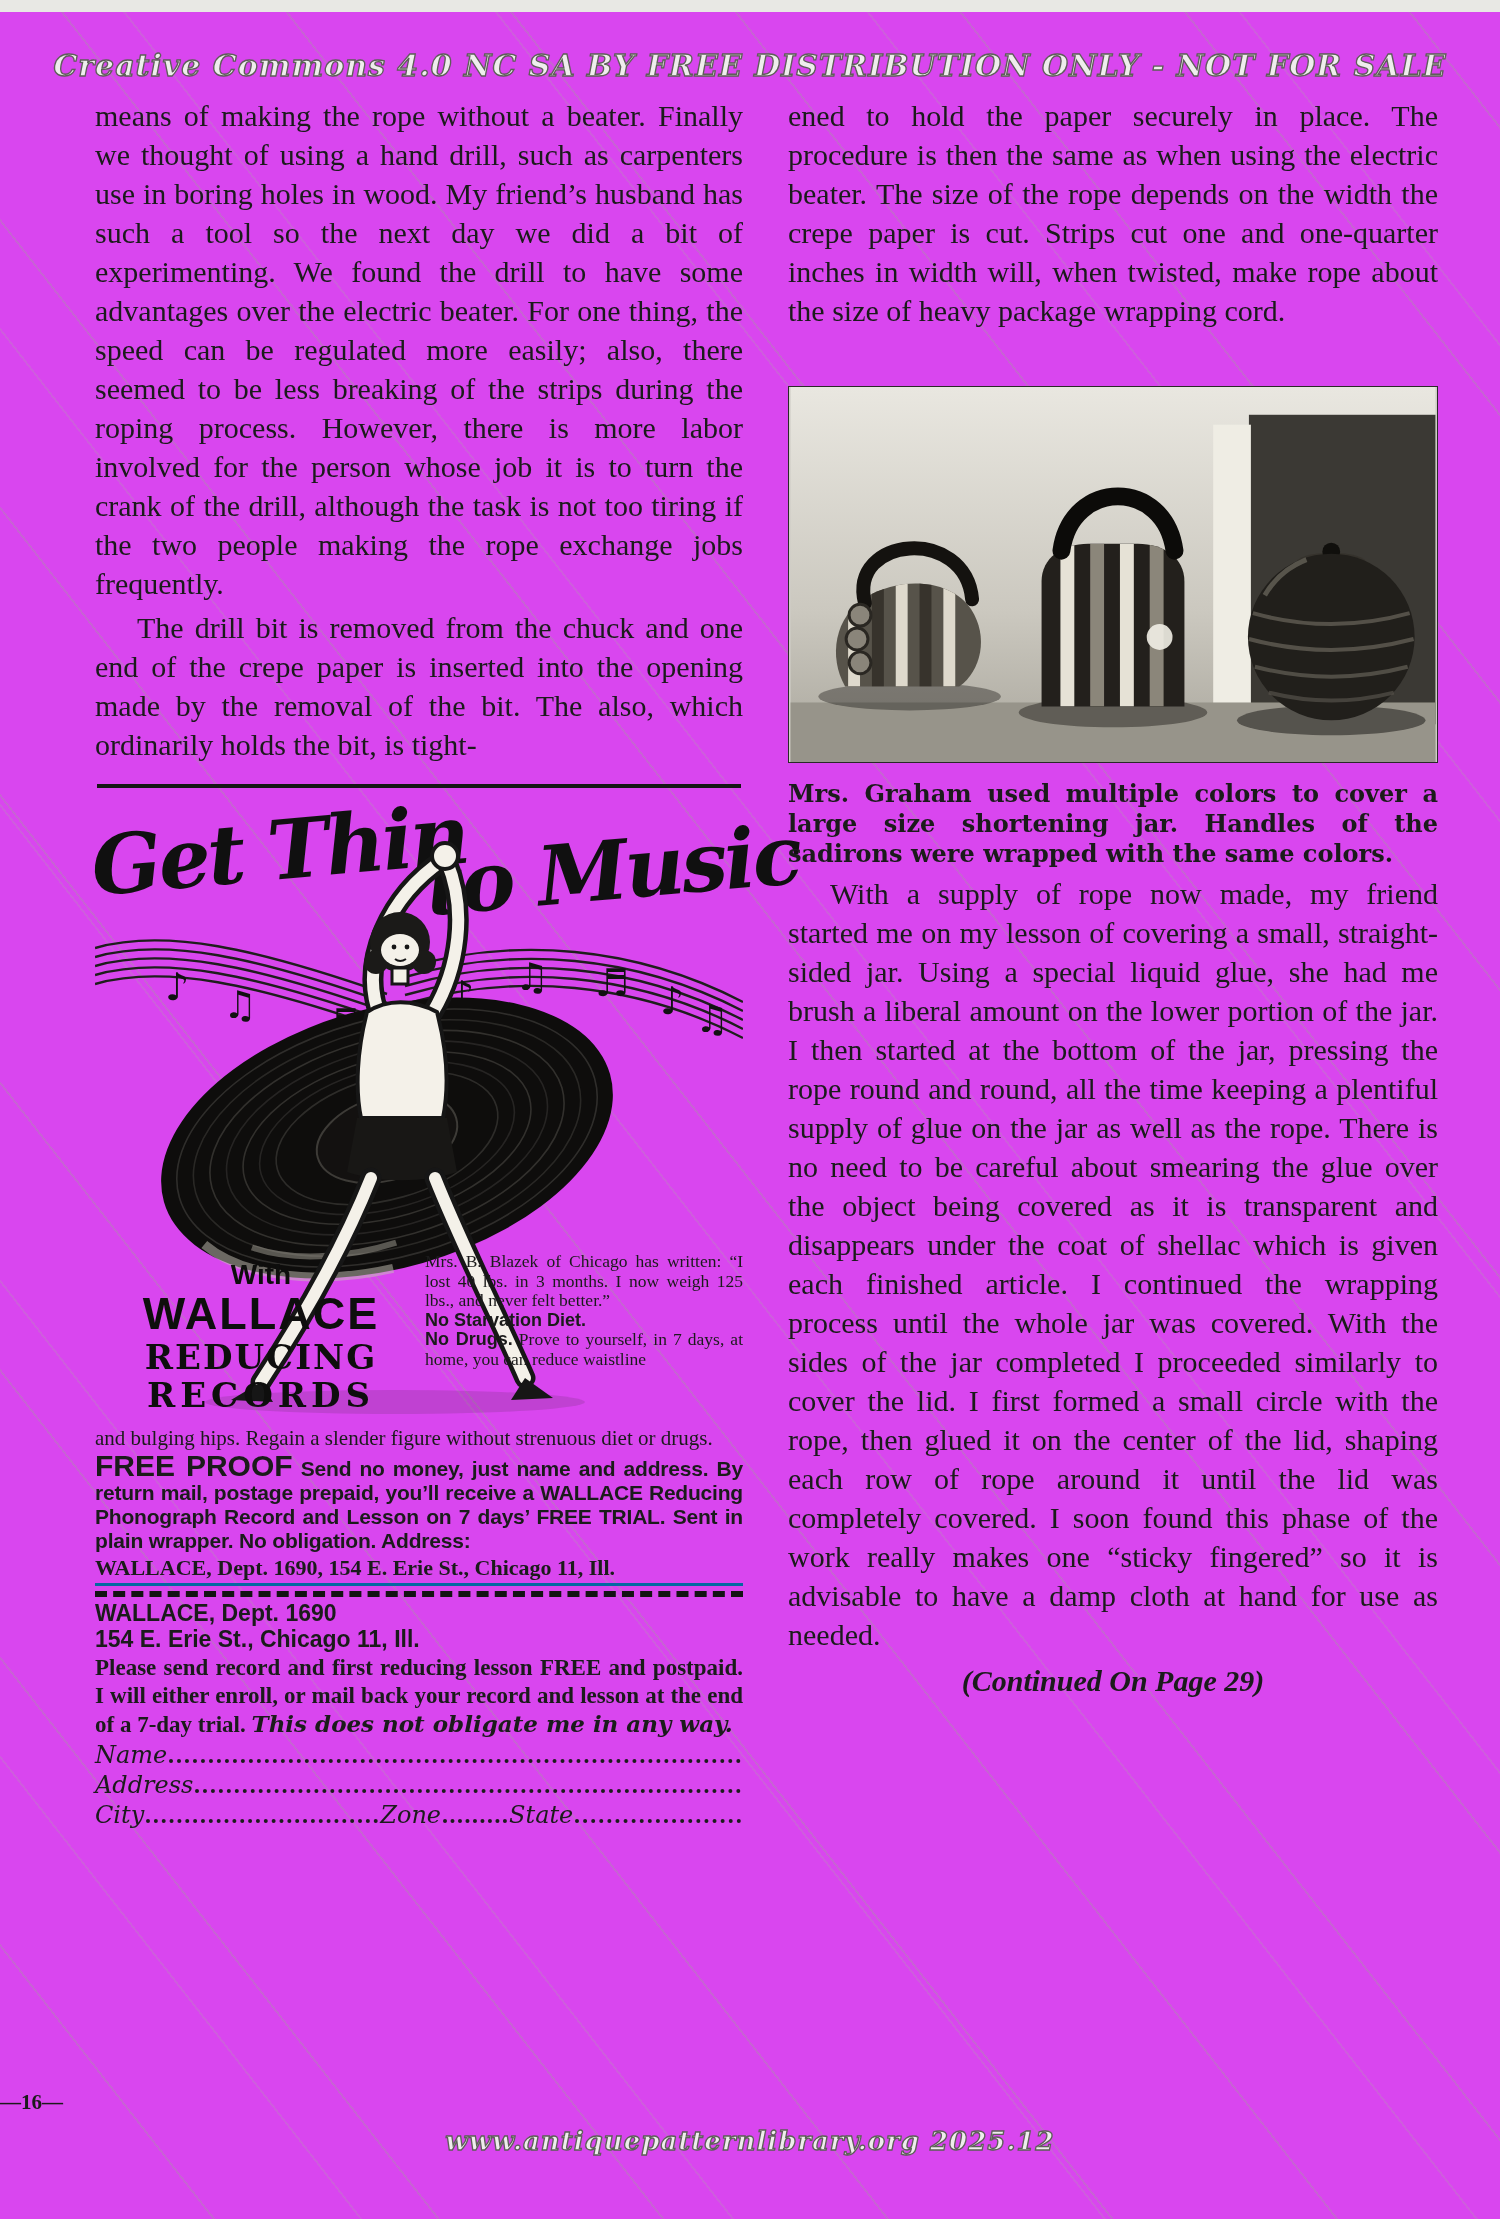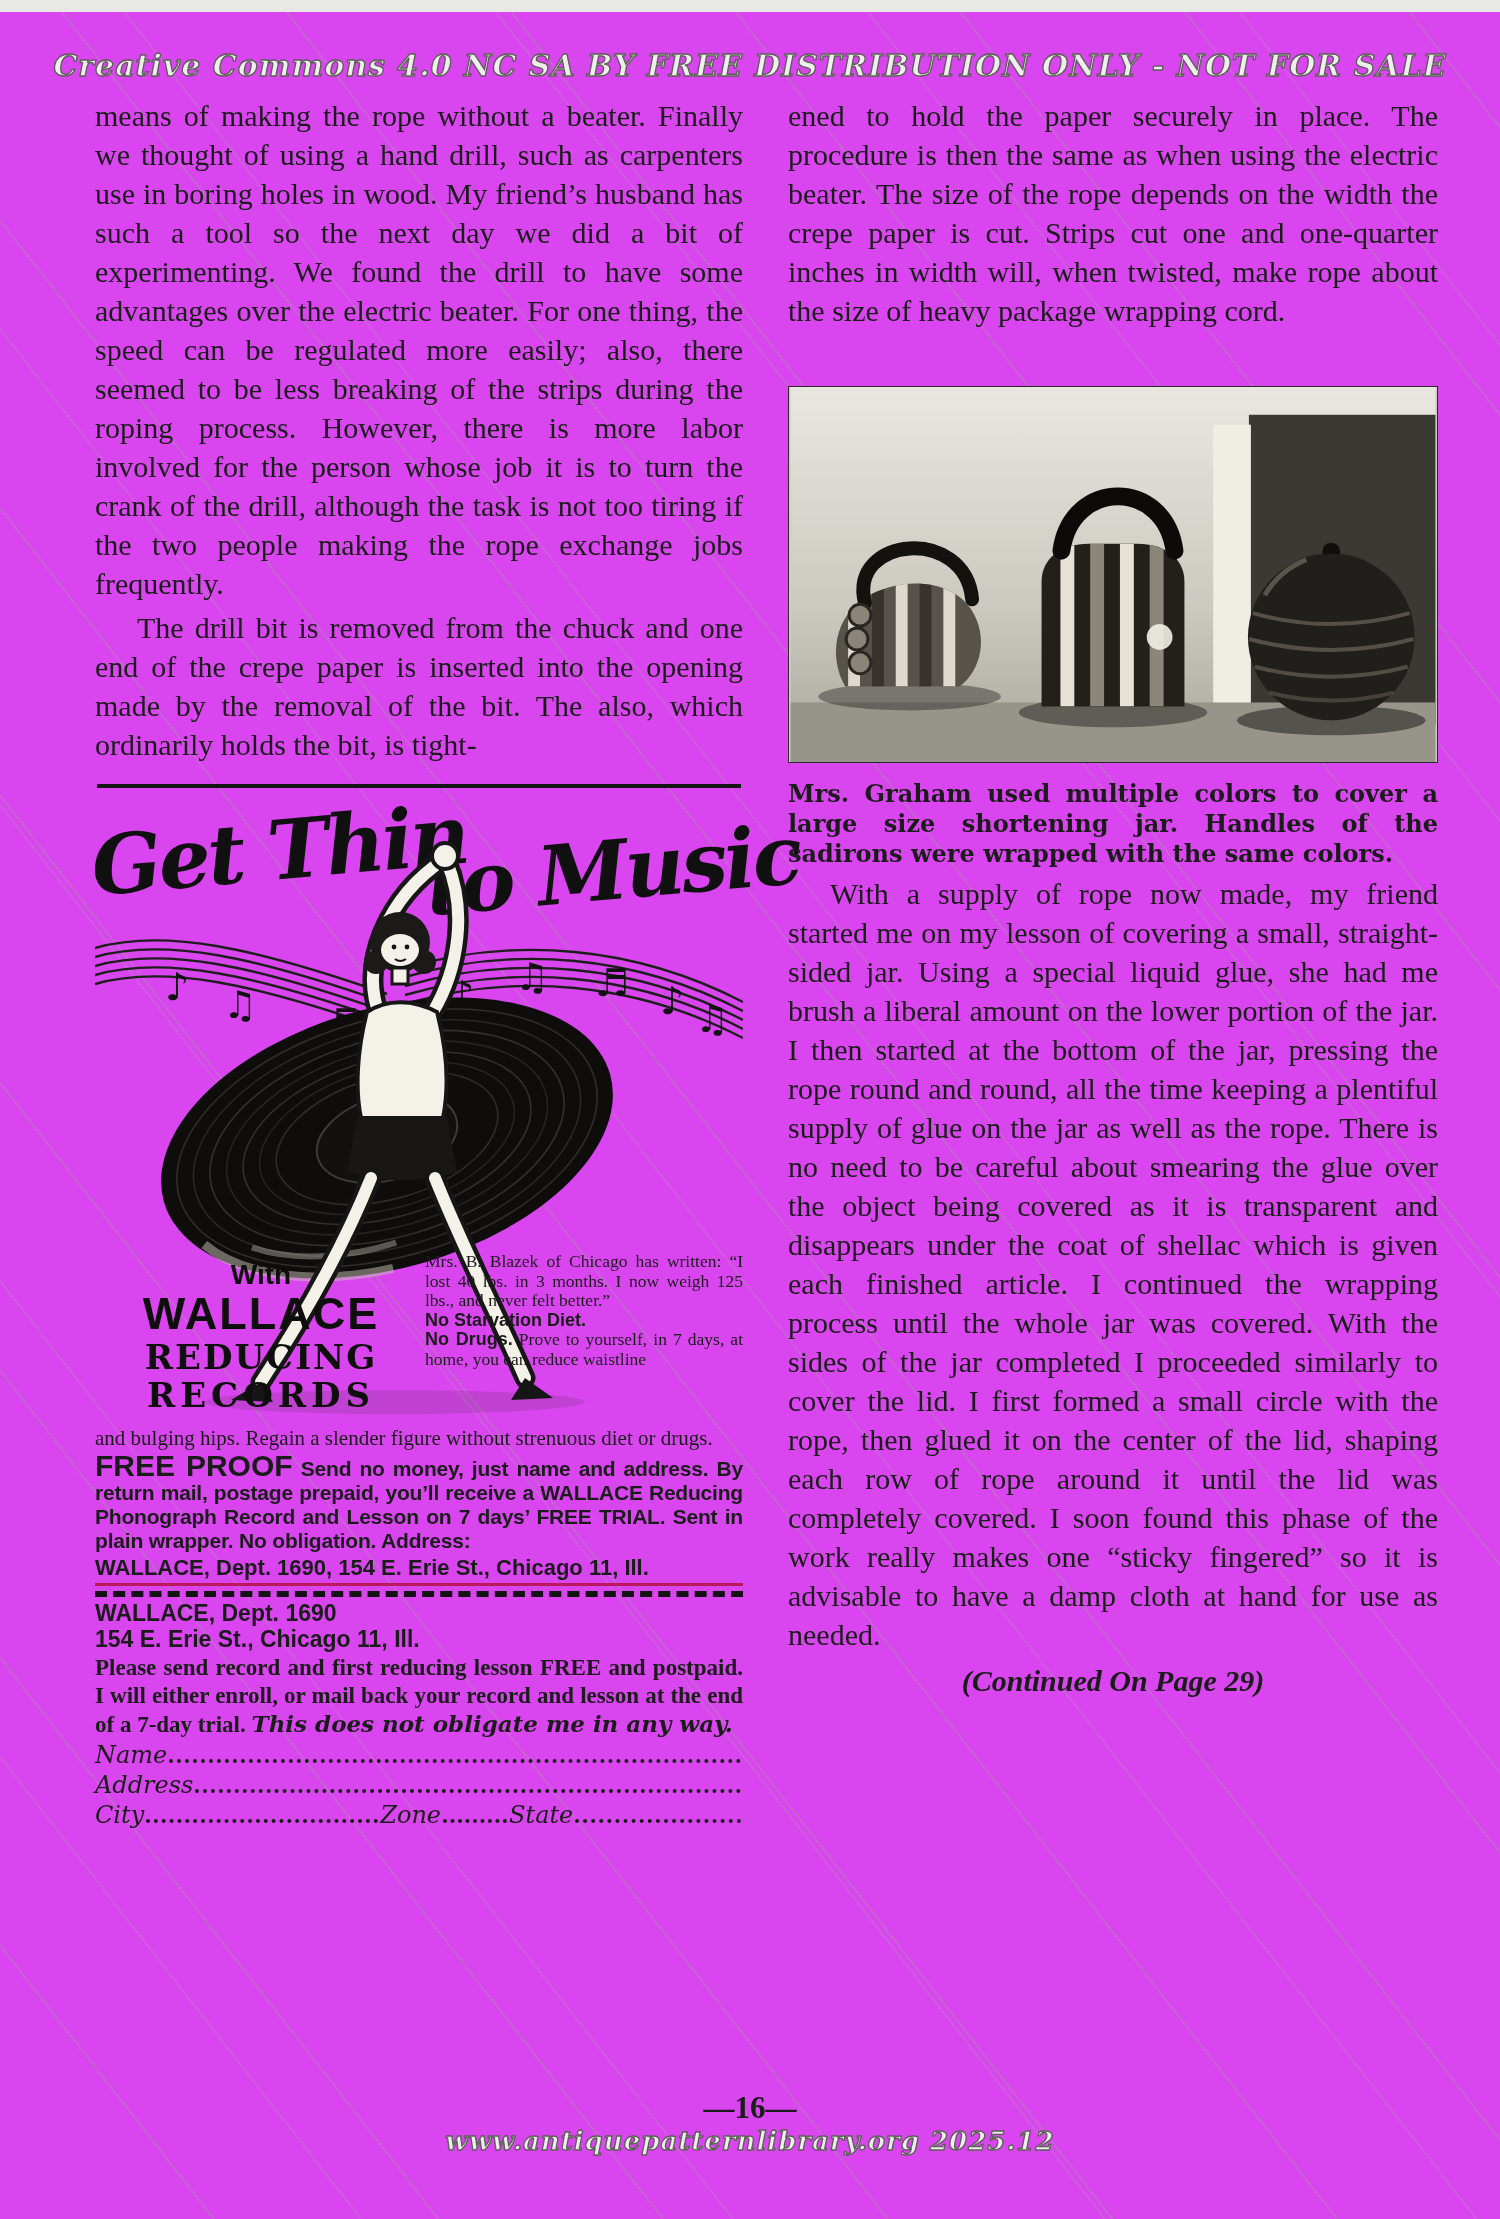--- a/index.html
+++ b/index.html
@@ -63,40 +63,40 @@
     font-size:17.5px;line-height:19.5px;text-align:justify;
   }
   .testimonial b{font-family:"Liberation Sans",sans-serif;font-size:18px;}
   .ad-cont{margin:6px 0 0;font-size:21px;line-height:24px;text-align:justify;}
   .free-proof{
     margin:4px 0 0;font-family:"Liberation Sans",sans-serif;font-weight:bold;
     font-size:21px;line-height:24px;text-align:justify;letter-spacing:-0.2px;
   }
   .fp-lead{font-size:30px;letter-spacing:0;}
   .addr-line{
-    margin:2px 0 0;font-family:Liberation Sans, sans-serif;font-weight:bold;
-    font-size:22px;line-height:26px;border-bottom:3px solid #be185d;padding-bottom:2px;
+    margin:2px 0 0;font-family:Liberation Serif, serif;font-weight:bold;
+    font-size:22px;line-height:26px;border-bottom:3px solid #0369a1;padding-bottom:2px;
   }
   .tear-line{border-top:6px dashed #131313;margin:5px 0 3px;}
   .coupon{margin:0;}
   .c-head{
     margin:0;font-family:"Liberation Sans",sans-serif;font-weight:bold;
     font-size:23px;line-height:26px;
   }
   .c-body{margin:2px 0 0;font-size:23px;line-height:28px;font-weight:bold;text-align:justify;}
   .c-body i{font-family:"DejaVu Serif",serif;}
   .fill-row{display:flex;margin-top:2px;height:28px;
     font-family:"DejaVu Serif",serif;font-weight:normal;font-style:italic;font-size:24px;}
   .dots{flex:1;border-bottom:4px dotted #1c1c1c;margin:0 2px 6px;}
   .dots.mid{flex:1.4;}
   .dots.short{flex:0 0 64px;}
   
   #page-number{
-    position:absolute;top:2078px;left:0;width:100%;text-align:center;
-    font-weight:bold;font-size:31px;z-index:2;
+    position:absolute;top:2078px;left:0;width:100%;text-align:left;
+    font-weight:bold;font-size:21px;z-index:2;
   }
   #site-line{
     position:absolute;top:2114px;left:0;width:100%;text-align:center;
     font-size:26px;z-index:2;
   }
 </style>
 </head>
 <body>
 
 <div id="page">

